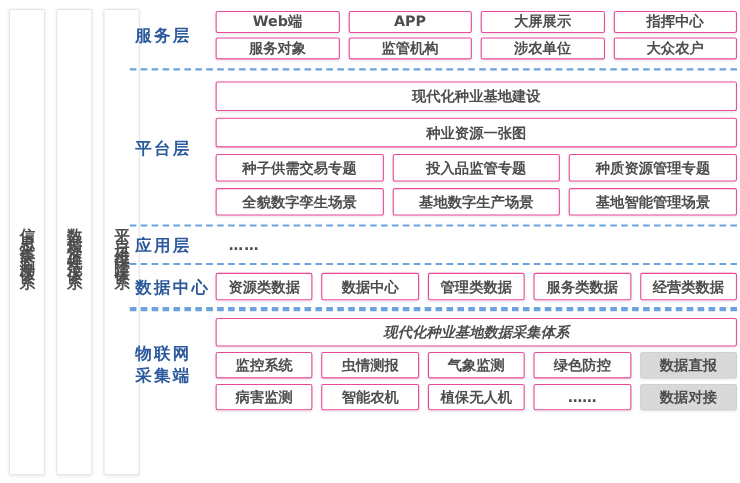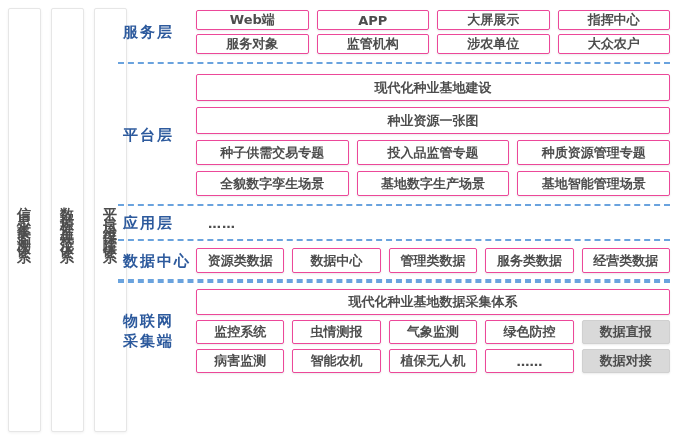--- a/index.html
+++ b/index.html
@@ -46,21 +46,21 @@
   .grid3{display:grid;grid-template-columns:repeat(3,1fr);grid-auto-rows:25px;gap:6px 8px;}
   .bar{height:25px;}
   .appwrap{flex:1;display:flex;align-items:center;}
   .appgrid{flex:1;display:grid;grid-template-columns:repeat(3,1fr);grid-auto-rows:26px;gap:7px 9px;}
   .ellipsis{flex:none;width:52px;text-align:center;font-size:13px;font-weight:bold;color:var(--box-text);letter-spacing:1px;}
   .grid5{flex:1;display:grid;grid-template-columns:repeat(5,1fr);grid-auto-rows:25px;gap:5px 8px;}
   .transmission{
     text-align:center;font-size:15px;font-weight:bold;color:#3f3f3f;
     padding:8px 0 9px 0;letter-spacing:1px;
   }
-  .iotbar{height:24px;}
+  .iotbar{height:24px;font-style:italic;}
   .iotgrid{flex:1;display:grid;grid-template-columns:repeat(5,1fr);grid-auto-rows:24px;gap:5px 8px;}
   
   .m-service{margin-top:10px;}
   .d1{margin-top:8px;}
   .m-platform{margin-top:10px;}
   .d2{margin-top:8px;}
   .m-app{margin-top:7px;}
   .d3{margin-top:6px;}
   .m-data{margin-top:7px;}
   .d4{margin-top:6px;}

